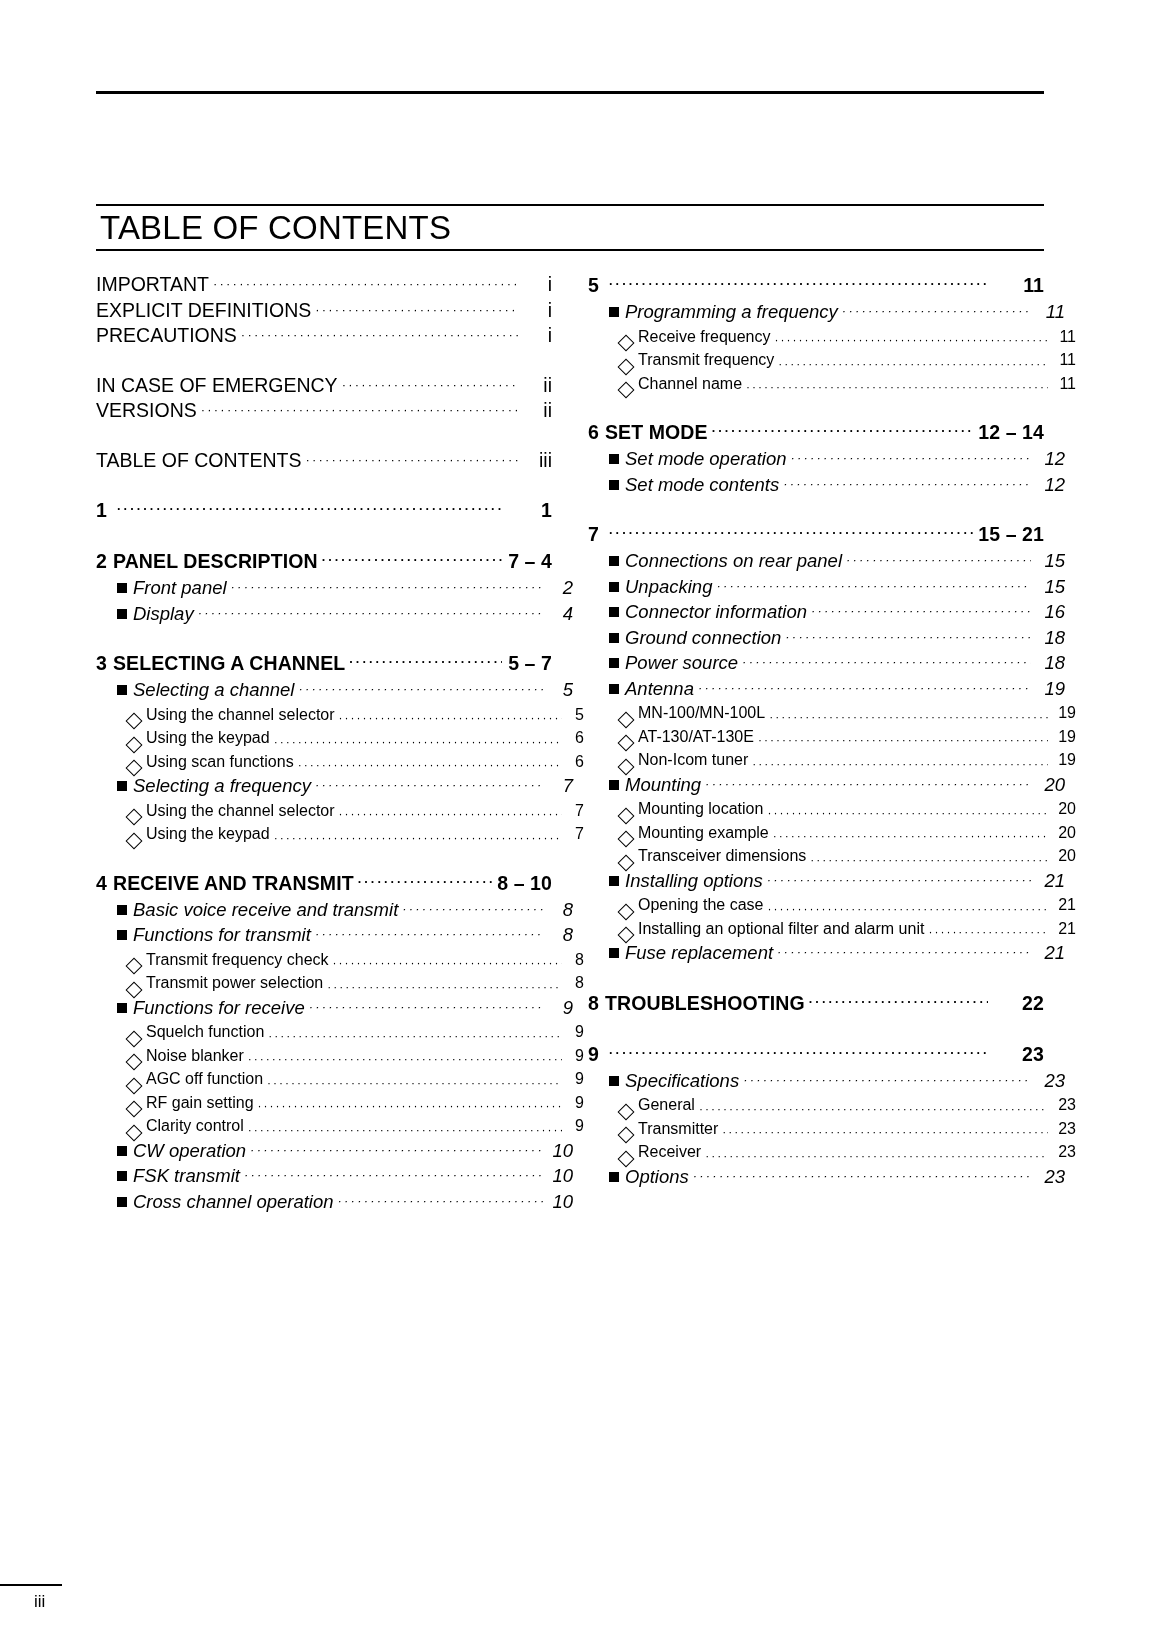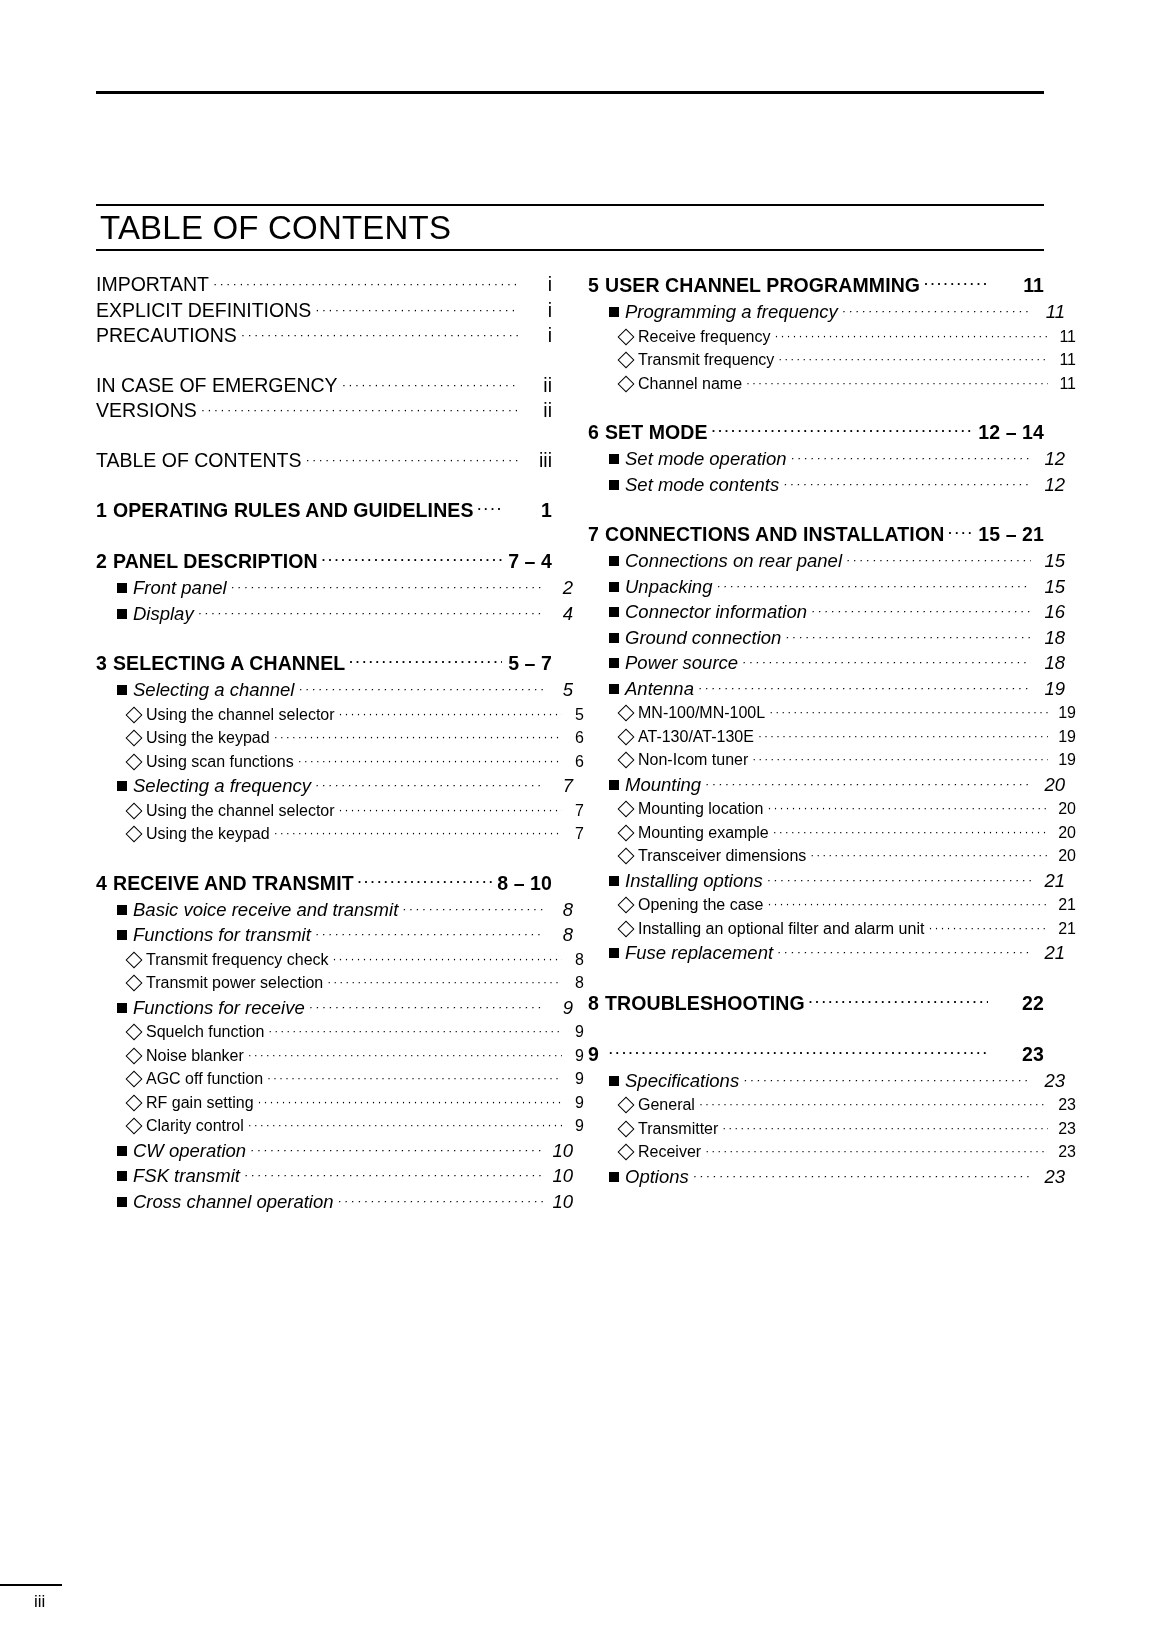--- a/index.html
+++ b/index.html
@@ -147,20 +147,21 @@
     flex: 0 0 auto;
   }
   .lvl-sq .leader { letter-spacing: 2.2px; font-size: 13px; }
 
   
   .lvl-dia {
     font-size: 16px;
     line-height: 23.5px;
     font-weight: 400;
     padding-left: 32px;
+    align-items: flex-end;
   }
   .lvl-dia .pg { min-width: 18px; }
   .dia-mark {
     display: inline-block;
     width: 12px;
     height: 12px;
     border: 1.6px solid #000;
     transform: rotate(45deg);
     margin-right: 6px;
     position: relative;
@@ -238,21 +239,20 @@
         </div>
         <div class="gap-md"></div>
         <div class="entry lvl-plain">
           <span class="lbl">TABLE OF CONTENTS</span>
           <span class="leader">··························································································</span>
           <span class="pg">iii</span>
         </div>
         <div class="gap-md"></div>
         <div class="entry lvl-chapter">
           <span class="num">1</span>
-          <span class="lbl">OPERATING RULES AND GUIDELINES</span>
           <span class="leader">··························································································</span>
           <span class="pg">1</span>
         </div>
         <div class="gap-md"></div>
         <div class="entry lvl-chapter">
           <span class="num">2</span>
           <span class="lbl">PANEL DESCRIPTION</span>
           <span class="leader">··························································································</span>
           <span class="pg">7 – 4</span>
         </div>
@@ -399,21 +399,20 @@
         <div class="entry lvl-sq">
           <span class="sq-mark"></span>
           <span class="lbl">Cross channel operation</span>
           <span class="leader">··························································································</span>
           <span class="pg">10</span>
         </div>
       </div>
     <div class="col col-right" id="col-right">
         <div class="entry lvl-chapter">
           <span class="num">5</span>
-          <span class="lbl">USER CHANNEL PROGRAMMING</span>
           <span class="leader">··························································································</span>
           <span class="pg">11</span>
         </div>
         <div class="entry lvl-sq">
           <span class="sq-mark"></span>
           <span class="lbl">Programming a frequency</span>
           <span class="leader">··························································································</span>
           <span class="pg">11</span>
         </div>
         <div class="entry lvl-dia">
@@ -449,21 +448,20 @@
         </div>
         <div class="entry lvl-sq">
           <span class="sq-mark"></span>
           <span class="lbl">Set mode contents</span>
           <span class="leader">··························································································</span>
           <span class="pg">12</span>
         </div>
         <div class="gap-md"></div>
         <div class="entry lvl-chapter">
           <span class="num">7</span>
-          <span class="lbl">CONNECTIONS AND INSTALLATION</span>
           <span class="leader">··························································································</span>
           <span class="pg">15 – 21</span>
         </div>
         <div class="entry lvl-sq">
           <span class="sq-mark"></span>
           <span class="lbl">Connections on rear panel</span>
           <span class="leader">··························································································</span>
           <span class="pg">15</span>
         </div>
         <div class="entry lvl-sq">

